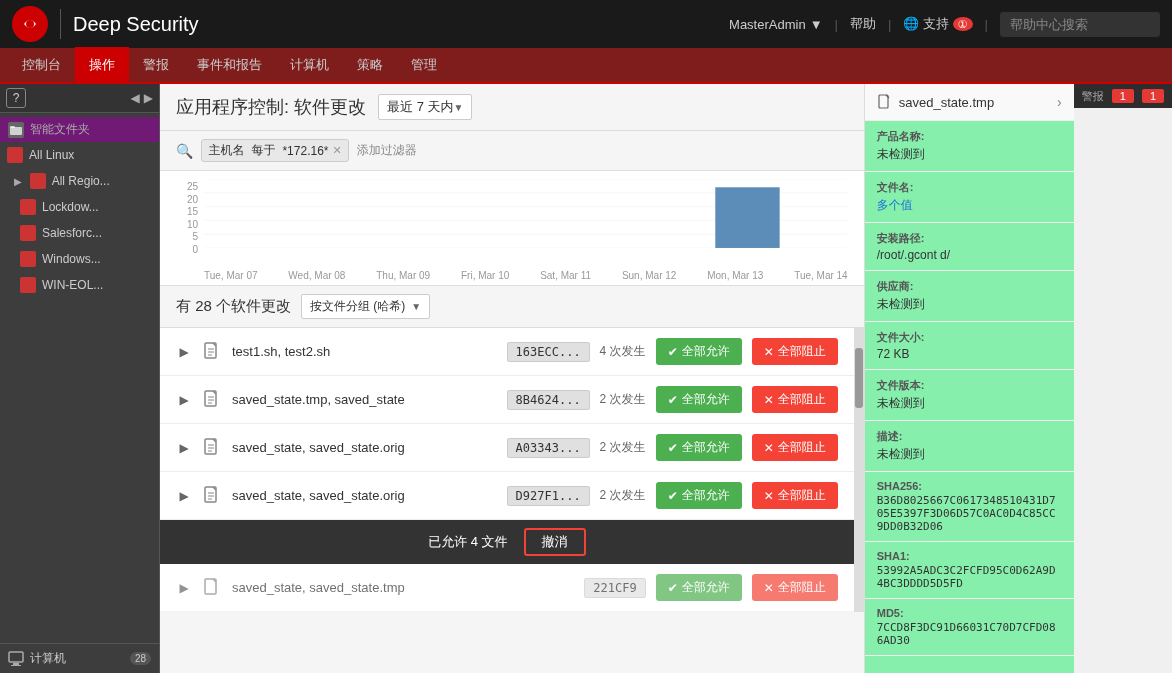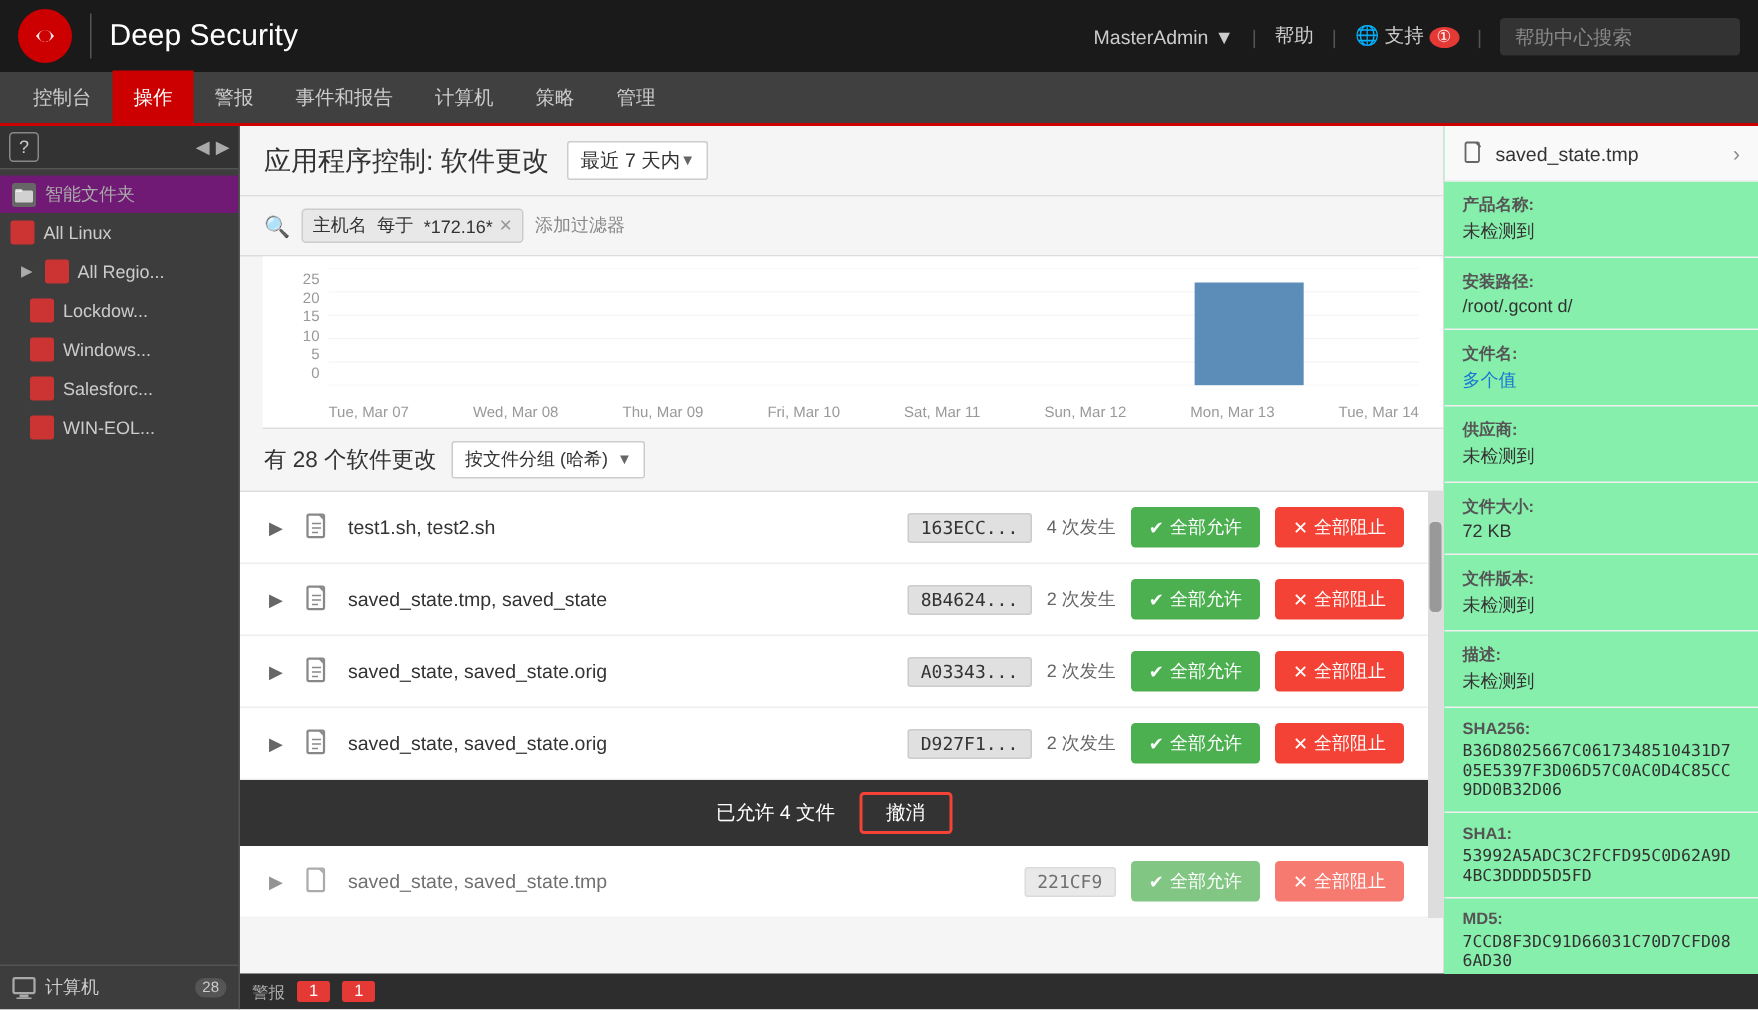--- a/index.html
+++ b/index.html
@@ -12,41 +12,41 @@
     .header-divider { width: 1px; height: 30px; background: #555; margin: 0 4px; }
     .header-title { color: white; font-size: 20px; font-weight: 300; }
     .header-spacer { flex: 1; }
     .header-user { color: #ccc; font-size: 13px; display: flex; align-items: center; gap: 4px; cursor: pointer; }
     .header-actions { display: flex; align-items: center; gap: 12px; color: #ccc; font-size: 13px; justify-content: space-between; }
     .header-actions span { cursor: pointer; }
     .search-box { background: #333; border: none; border-radius: 3px; padding: 5px 10px; color: #ccc; font-size: 13px; width: 160px; }
     .search-box::placeholder { color: #888; }
 
     
-    .nav-bar { background: #404040; display: flex; align-items: center; height: 36px; padding: 0 8px; gap: 0; border-bottom: 2px solid #cc0000; }
+    .nav-bar { background: #7f1d1d; display: flex; align-items: center; height: 36px; padding: 0 8px; gap: 0; border-bottom: 2px solid #cc0000; }
     .nav-item { color: #ccc; padding: 8px 14px; font-size: 13px; cursor: pointer; height: 36px; display: flex; align-items: center; }
     .nav-item.active { color: white; background: #cc0000; }
 
     
     .main { display: flex; height: calc(673px - 84px); }
 
     
     .sidebar { width: 160px; background: #3d3d3d; color: #ccc; overflow: hidden; flex-shrink: 0; border-right: 1px solid #555; display: flex; flex-direction: column; }
     .sidebar-help-btn { width: 20px; height: 20px; border: 1px solid #888; border-radius: 3px; color: #ccc; display: flex; align-items: center; justify-content: center; font-size: 12px; cursor: pointer; }
     .sidebar-section { padding: 4px 0; flex: 1; overflow: auto; }
     .sidebar-item { display: flex; align-items: center; gap: 6px; padding: 5px 8px; cursor: pointer; font-size: 12px; color: #ccc; }
     .sidebar-item.section-header { background: #701a75; color: #aaa; font-size: 12px; padding: 4px 8px; }
     .sidebar-icon { width: 16px; height: 16px; background: #cc3333; border-radius: 2px; flex-shrink: 0; display: flex; align-items: center; justify-content: center; }
     .sidebar-icon.gray { background: #666; }
     .sidebar-bottom { border-top: 1px solid #555; }
     .sidebar-computer { display: flex; align-items: center; gap: 6px; padding: 6px 8px; color: #ccc; font-size: 12px; cursor: pointer; }
     .badge { background: #555; color: #ccc; font-size: 10px; padding: 1px 5px; border-radius: 8px; margin-left: auto; }
 
     
-    .content { flex: 1; display: flex; flex-direction: column; overflow: hidden; }
+    .content { flex: 1; display: flex; flex-direction: row; overflow: hidden; }
     .content-main { flex: 1; background: #f5f5f5; overflow: auto; padding: 0; display: flex; }
     .content-left { flex: 1; overflow: auto; }
     .content-right { width: 210px; background: #86efac; border-left: 1px solid #ddd; overflow: auto; flex-shrink: 0; }
 
     
     .page-header { background: #f5f5f5; padding: 10px 16px; display: flex; align-items: center; gap: 12px; border-bottom: 1px solid #ddd; }
     .page-title { font-size: 18px; font-weight: 300; color: #333; }
     .time-select { border: 1px solid #ccc; background: white; padding: 3px 8px; font-size: 13px; border-radius: 2px; color: #333; cursor: pointer; display: flex; align-items: center; gap: 0; }
     .time-select-arrow { color: #666; font-size: 10px; }
 
@@ -166,25 +166,25 @@
         <span style="color:#aaa;font-size:10px;margin-right:2px">▶</span>
         <div class="sidebar-icon"></div>
         <span>All Regio...</span>
       </div>
       <div class="sidebar-item" style="padding-left:20px">
         <div class="sidebar-icon"></div>
         <span>Lockdow...</span>
       </div>
       <div class="sidebar-item" style="padding-left:20px">
         <div class="sidebar-icon"></div>
+        <span>Salesforc...</span>
+      </div>
+      <div class="sidebar-item" style="padding-left:20px">
+        <div class="sidebar-icon"></div>
         <span>Windows...</span>
-      </div>
-      <div class="sidebar-item" style="padding-left:20px">
-        <div class="sidebar-icon"></div>
-        <span>Salesforc...</span>
       </div>
       <div class="sidebar-item" style="padding-left:20px">
         <div class="sidebar-icon"></div>
         <span>WIN-EOL...</span>
       </div>
     </div>
     <div class="sidebar-bottom">
       <div class="sidebar-computer">
         <svg width="16" height="16" viewBox="0 0 16 16">
             <rect x="1" y="1" width="14" height="10" rx="1" fill="none" stroke="#aaa" stroke-width="1.5"></rect>
@@ -213,21 +213,21 @@
           <span class="search-icon-sm">🔍</span>
           <div class="filter-tag">
             <span>主机名</span>
             <span style="margin:0 3px">每于</span>
             <span>*172.16*</span>
             <span class="filter-tag-close">✕</span>
           </div>
           <span class="add-filter">添加过滤器</span>
         </div>
 
-        <div class="chart-area" style="background:white;border-bottom:1px solid #ddd;height:115px;padding:8px 16px;position:relative;margin-left:15px;">
+        <div class="chart-area" style="background:white;border-bottom:1px solid #ddd;height:115px;padding:8px 16px;position:relative;">
           <div style="position:absolute;left:16px;top:10px;bottom:30px;display:flex;flex-direction:column;justify-content:space-between;width:22px">
             <span style="font-size:10px;color:#999;text-align:right">25</span>
             <span style="font-size:10px;color:#999;text-align:right">20</span>
             <span style="font-size:10px;color:#999;text-align:right">15</span>
             <span style="font-size:10px;color:#999;text-align:right">10</span>
             <span style="font-size:10px;color:#999;text-align:right">5</span>
             <span style="font-size:10px;color:#999;text-align:right">0</span>
           </div>
           <svg style="position:absolute;left:44px;top:8px;right:16px;bottom:22px" viewBox="0 0 700 75" preserveAspectRatio="none">
 
@@ -362,26 +362,26 @@
               </svg>
             <span>saved_state.tmp</span>
           </div>
           <span class="right-panel-arrow">›</span>
         </div>
         <div class="right-panel-section">
           <div class="right-panel-label">产品名称:</div>
           <div class="right-panel-value">未检测到</div>
         </div>
         <div class="right-panel-section">
+          <div class="right-panel-label">文件名:</div>
+          <div class="right-panel-value link">多个值</div>
+        </div>
+        <div class="right-panel-section">
           <div class="right-panel-label">安装路径:</div>
           <div class="right-panel-value">/root/.gcont d/</div>
-        </div>
-        <div class="right-panel-section">
-          <div class="right-panel-label">文件名:</div>
-          <div class="right-panel-value link">多个值</div>
         </div>
         <div class="right-panel-section">
           <div class="right-panel-label">供应商:</div>
           <div class="right-panel-value">未检测到</div>
         </div>
         <div class="right-panel-section">
           <div class="right-panel-label">文件大小:</div>
           <div class="right-panel-value">72 KB</div>
         </div>
         <div class="right-panel-section">

